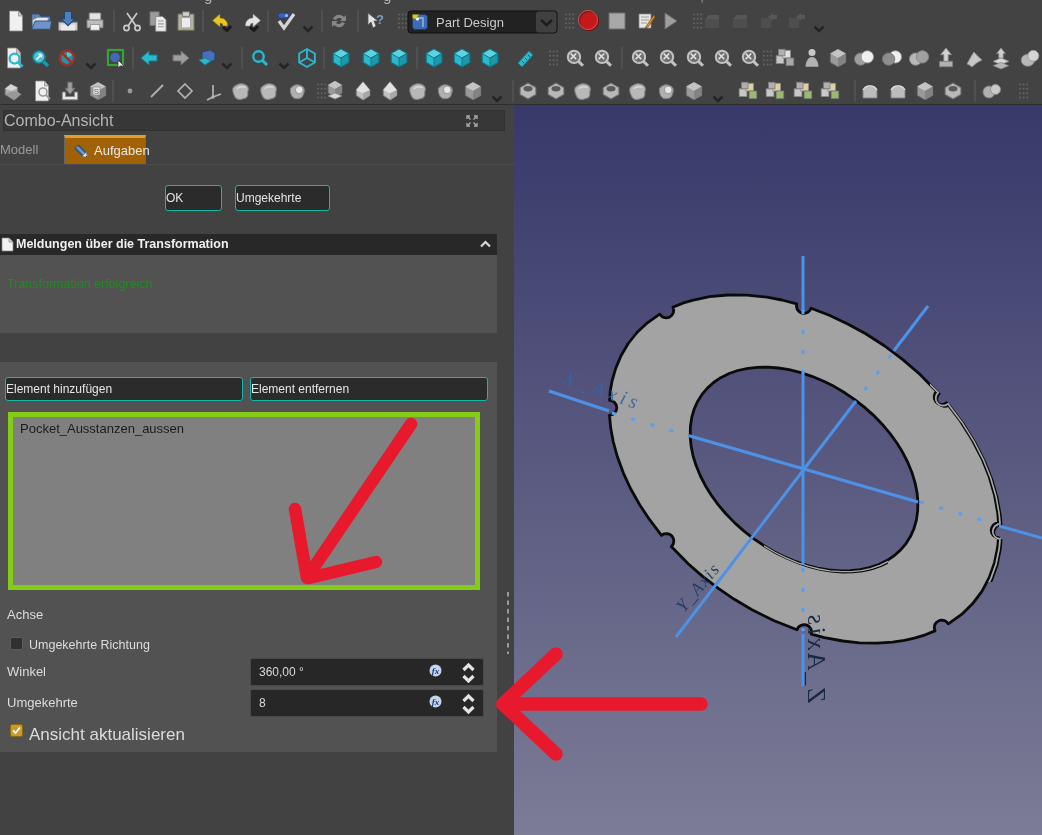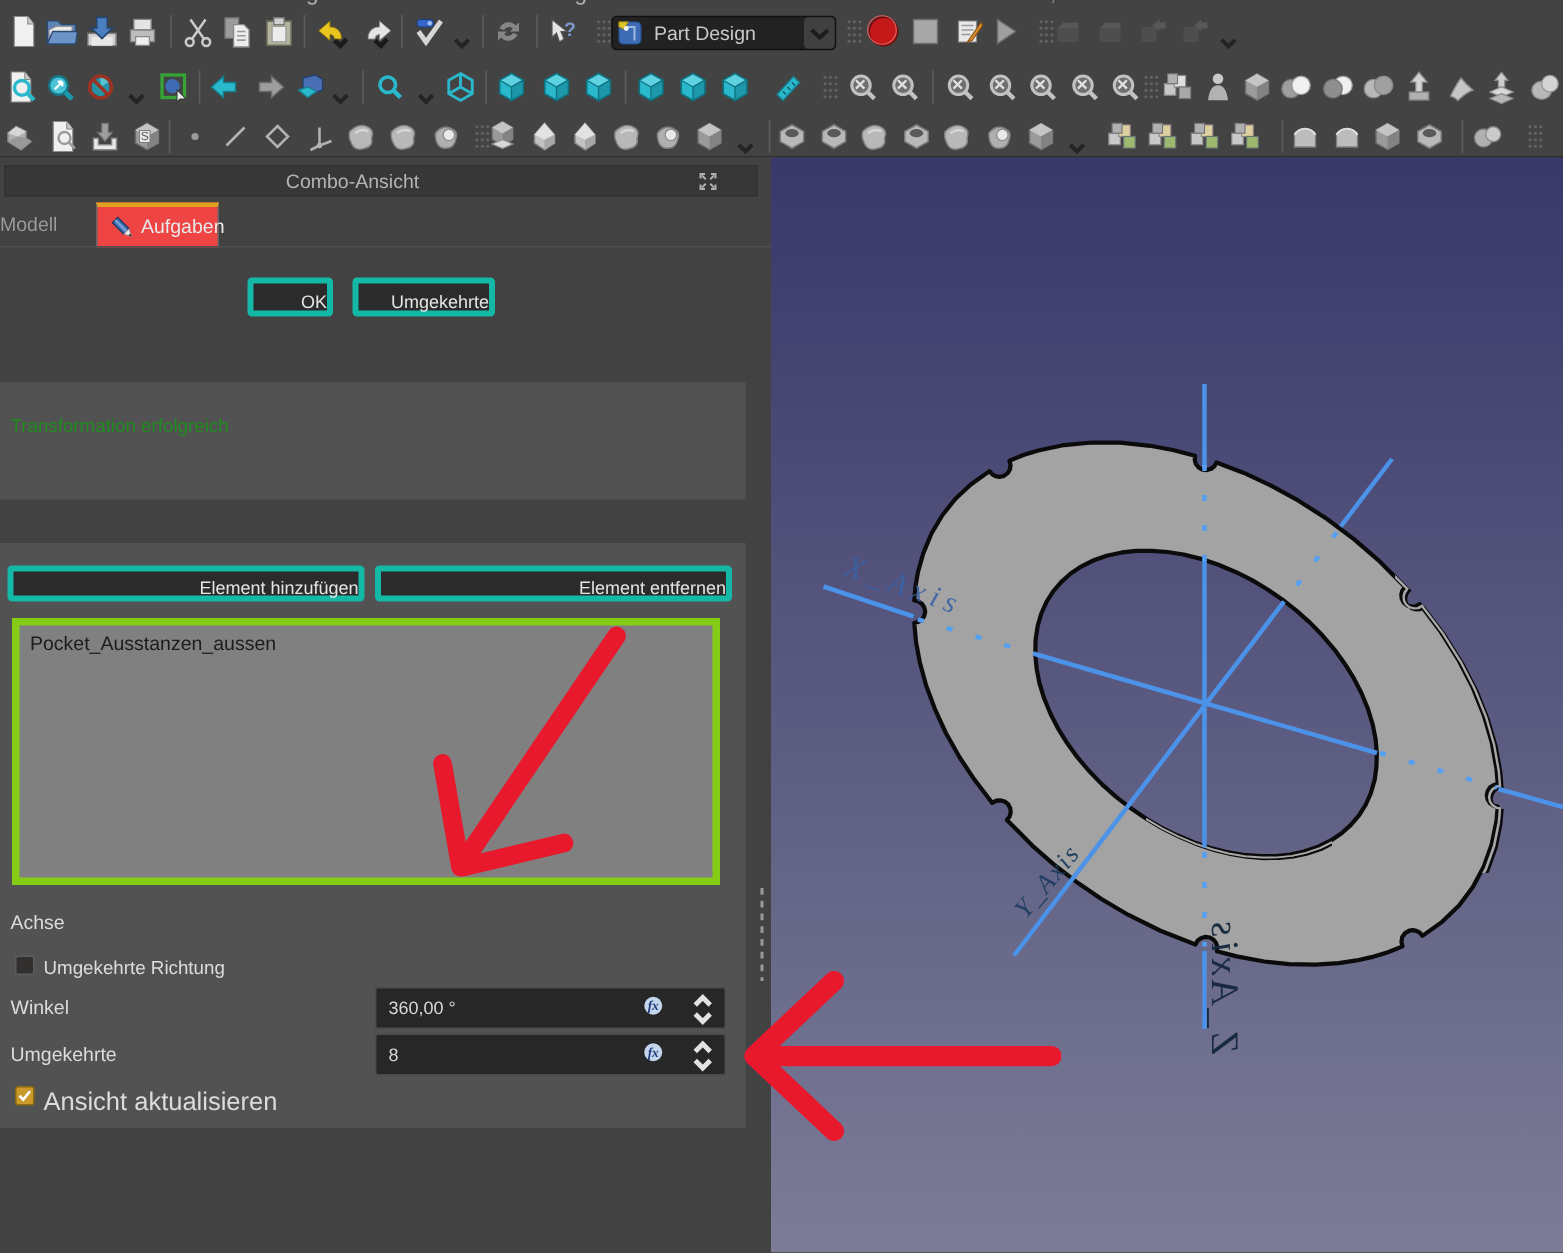--- a/index.html
+++ b/index.html
@@ -1,21 +1,21 @@
 <!DOCTYPE html>
 <html><head><meta charset="utf-8"><style>
 *{margin:0;padding:0;box-sizing:border-box}
 html,body{width:1042px;height:835px;overflow:hidden;background:#434343;font-family:"Liberation Sans",sans-serif}
 #app{position:absolute;left:0;top:0;width:1042px;height:835px}
 .abs{position:absolute}
 #panel{position:absolute;left:0;top:105px;width:514px;height:730px;background:#424242}
-#ptitle{position:absolute;left:3px;top:5px;width:502px;height:21px;background:#373737;border:1px solid #313131;color:#b4b4b4;font-size:13px;text-align:center;line-height:19px;padding-right:38px}
+#ptitle{position:absolute;left:3px;top:5px;width:502px;height:21px;background:#373737;border:1px solid #313131;color:#b4b4b4;font-size:16px;text-align:left;line-height:19px;padding-right:38px}
 .tab{position:absolute;top:30px;height:30px;font-size:13px}
 #tabline{position:absolute;left:0;top:59px;width:514px;height:1px;background:#4e4e4e}
-.btn{position:absolute;background:#2b2b2b;border:4px solid #14b8a6;border-radius:3px;color:#e4e4e4;font-size:12px;text-align:right}
+.btn{position:absolute;background:#2b2b2b;border:1px solid #14b8a6;border-radius:3px;color:#e4e4e4;font-size:12px;text-align:left}
 .sechdr{position:absolute;left:0;width:497px;height:21px;background:#282828;color:#f0f0f0;font-size:12.5px;font-weight:bold;line-height:21px}
 .secbody{position:absolute;left:0;width:497px;background:#525252}
 .lbl{position:absolute;color:#dcdcdc;font-size:13px}
 .field{position:absolute;left:250px;width:234px;background:#272727;border:1px solid #4a4a4a;border-radius:2px;color:#d8d8d8;font-size:12px}
 .cb{position:absolute;width:13px;height:13px;background:#322f2f;border:1px solid #5c5c5c;border-radius:2px}
 </style></head><body>
 <div id="app">
 <div class="abs" style="left:0;top:0;width:1042px;height:7px;overflow:hidden">
 <span class="abs" style="left:204px;top:-13px;color:#b0b0b0;font-size:15px">g</span>
 <span class="abs" style="left:383px;top:-13px;color:#b0b0b0;font-size:15px">g</span>
@@ -411,33 +411,43 @@
 </svg>
 
 <div id="panel">
 <div id="ptitle">Combo-Ansicht<svg class="abs" style="right:26px;top:4px" width="12" height="12" viewBox="0 0 12 12">
           <g stroke="#b0b0b0" stroke-width="1.3" fill="none">
             <path d="M1,4V1H4M8,1H11V4M11,8V11H8M4,11H1V8"></path>
             <path d="M2,2L4.5,4.5M10,2L7.5,4.5M10,10L7.5,7.5M2,10L4.5,7.5"></path>
           </g>
         </svg></div>
 <div class="tab" style="left:0;width:64px;color:#9a9a9a;text-align:left;line-height:30px">Modell</div>
-<div class="tab" style="left:64px;width:82px;color:#e8e8e8;background:#ef4444;border:1px solid #666;border-bottom:none;border-top:3px solid #dfa21f;line-height:26px">
+<div class="tab" style="left:64px;width:82px;color:#e8e8e8;background:#a16207;border:1px solid #666;border-bottom:none;border-top:3px solid #dfa21f;line-height:26px">
 <svg class="abs" style="left:7px;top:4px" width="18" height="18" viewBox="0 0 18 18">
           <path d="M3,6.5L6.5,3L14,10.5L10.5,14Z" fill="#3e6fb2" stroke="#1d3a66" stroke-width="0.9"></path>
           <path d="M4.8,4.7L12.2,12.1" stroke="#7aa2d8" stroke-width="1.6"></path>
           <path d="M10.5,14L14,10.5L15.8,15.8Z" fill="#e8e8e8" stroke="#888" stroke-width="0.5"></path>
           <path d="M14.8,13.6L15.8,15.8L13.6,14.9Z" fill="#222"></path>
         </svg>
 <span class="abs" style="left:29px">Aufgaben</span>
       </div>
 <div id="tabline"></div>
 <div class="btn" style="left:165px;top:80px;width:57px;height:26px;line-height:24px">OK</div>
 <div class="btn" style="left:235px;top:80px;width:95px;height:26px;line-height:24px">Umgekehrte</div>
 
+<div class="sechdr" style="top:129px">
+<svg class="abs" style="left:1px;top:3px" width="13" height="15" viewBox="0 0 13 15">
+          <path d="M1,1H8L12,5V14H1Z" fill="#f2f2f2" stroke="#888" stroke-width="0.7"></path>
+          <path d="M8,1V5H12" fill="#cfcfcf" stroke="#888" stroke-width="0.7"></path>
+        </svg>
+<span style="margin-left:16px">Meldungen über die Transformation</span>
+<svg class="abs" style="right:6px;top:6px" width="11" height="8" viewBox="0 0 11 8">
+          <path d="M1,6.5L5.5,2L10,6.5" stroke="#d6d6d6" stroke-width="2.2" fill="none"></path>
+        </svg>
+</div>
 <div class="secbody" style="top:150px;height:78px">
 <span class="abs" style="left:7px;top:22px;color:#1f8c1f;font-size:12.5px">Transformation erfolgreich</span>
 </div>
 
 <div class="secbody" style="top:257px;height:390px"></div>
 <div class="btn" style="left:5px;top:272px;width:238px;height:24px;line-height:22px">Element hinzufügen</div>
 <div class="btn" style="left:250px;top:272px;width:238px;height:24px;line-height:22px">Element entfernen</div>
 <div class="abs" style="left:8px;top:307px;width:472px;height:178px;background:#808080;border:5px solid #84cc16">
 <span class="abs" style="left:7px;top:4px;color:#1c1c1c;font-size:13px">Pocket_Ausstanzen_aussen</span>
       </div>

